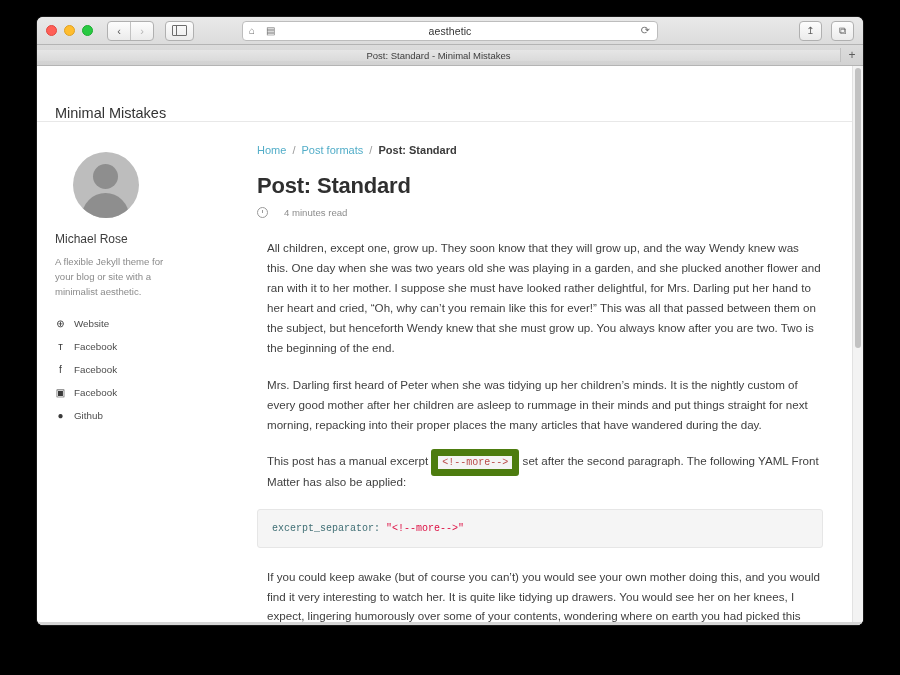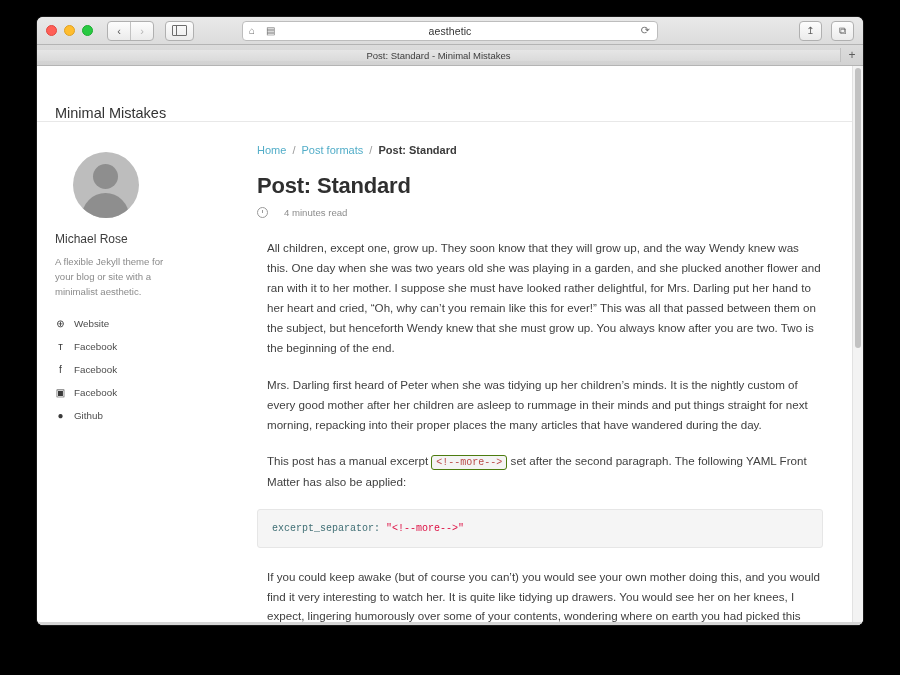--- a/index.html
+++ b/index.html
@@ -273,21 +273,21 @@
     font-size: 11.6px;
     line-height: 1.72;
     color: #3f3f3f;
     margin: 0 0 17px 10px;
   }
   code.inline {
     font-family: "Liberation Mono", monospace;
     font-size: 10px;
     color: #b94a48;
     background: #f4f4f4;
-    border: 1px solid #4d7c0f;
+    border: 7px solid #4d7c0f;
     border-radius: 3px;
     padding: 1px 4px;
   }
   .codeblock {
     background: #f5f5f5;
     border: 1px solid #e6e6e6;
     border-radius: 3px;
     padding: 13px 14px;
     margin: 0 0 19px 0;
     font-family: "Liberation Mono", monospace;

